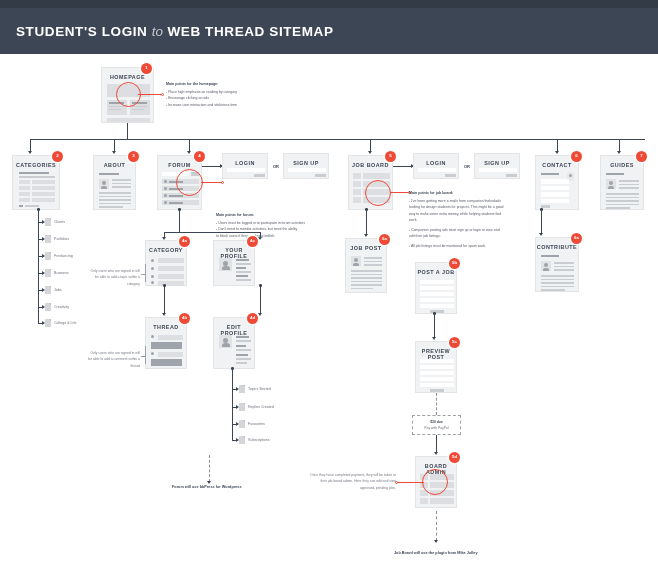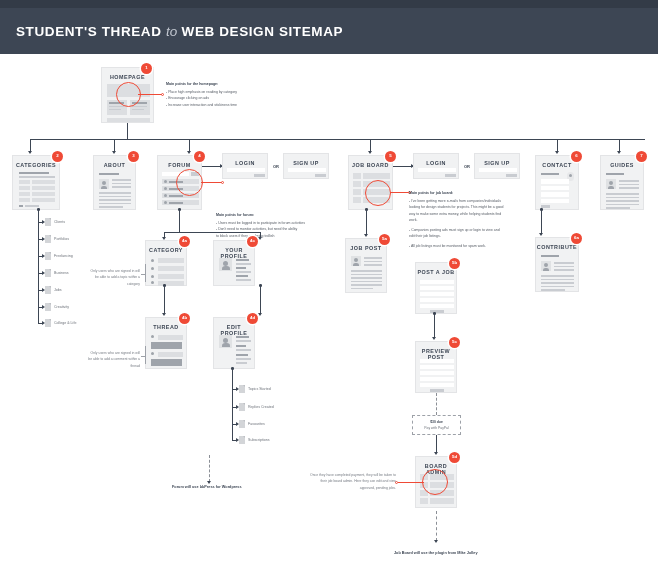--- a/index.html
+++ b/index.html
@@ -77,23 +77,23 @@
   .or{position:absolute;font-size:4px;font-weight:bold;color:#3d4654;}
 </style>
 </head>
 <body>
 
 <div id="canvas">
 
   <div class="topstrip"></div>
   <div class="header"></div>
   <div class="header-title">
-    <span>STUDENT'S THREAD</span>
+    <span>STUDENT'S LOGIN</span>
     <span class="lite">to</span>
-    <span>WEB DESIGN SITEMAP</span>
+    <span>WEB THREAD SITEMAP</span>
   </div>
 
   <div class="card" style="left:101px;top:67px;width:53px;height:56px;">
     <div class="ttl">HOMEPAGE</div>
     <div class="bar lt" style="left:5px;top:16px;width:43px;height:13px;"></div>
     <div class="bar lt" style="left:5px;top:32px;width:20px;height:15px;"></div>
     <div class="bar lt" style="left:28px;top:32px;width:20px;height:15px;"></div>
     <div class="bar dk" style="left:7px;top:34px;width:15px;height:2px;"></div>
     <div class="bar" style="left:7px;top:38px;width:15px;height:1.4px;"></div>
     <div class="bar" style="left:7px;top:41px;width:12px;height:1.4px;"></div>

